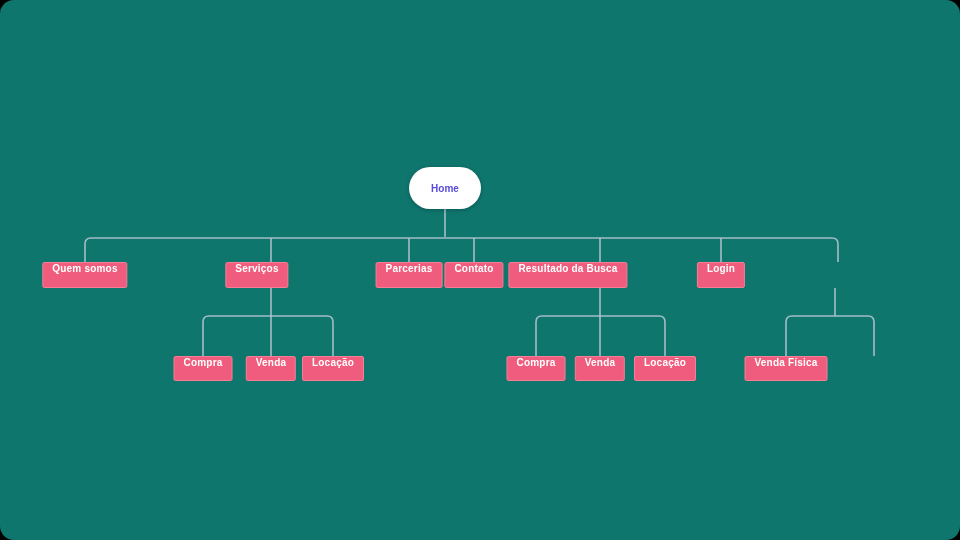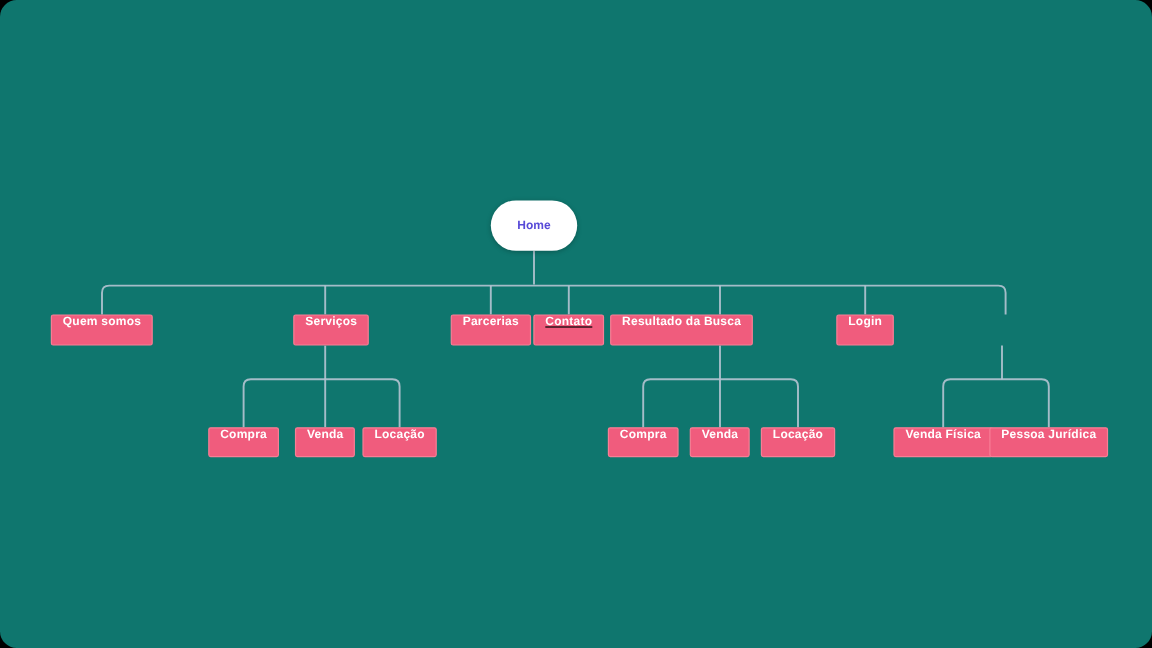--- a/index.html
+++ b/index.html
@@ -102,27 +102,27 @@
     <path d="M786 356 V322 Q786 316 792 316 H868 Q874 316 874 322 V356"></path>
   </svg>
 
   <div class="root-node" style="left:445px; top:167px;">
     <span class="node-label">Home</span>
   </div>
 
   <div class="node lvl1" style="left:85px;">
     <span class="node-label">Quem somos</span>
   </div>
-  <div class="node lvl1" style="left:276px;">
+  <div class="node lvl1" style="left:257px;">
     <span class="node-label">Serviços</span>
   </div>
   <div class="node lvl1" style="left:409px;">
     <span class="node-label">Parcerias</span>
   </div>
-  <div class="node lvl1" style="left:474px;text-decoration:underline;">
+  <div class="node lvl1" style="left:474px;">
     <span class="node-label">Contato</span>
   </div>
   <div class="node lvl1" style="left:568px;">
     <span class="node-label">Resultado da Busca</span>
   </div>
   <div class="node lvl1" style="left:721px;">
     <span class="node-label">Login</span>
   </div>
 
   <div class="node lvl2" style="left:203px;">
@@ -141,17 +141,14 @@
   <div class="node lvl2" style="left:600px;">
     <span class="node-label">Venda</span>
   </div>
   <div class="node lvl2" style="left:665px;">
     <span class="node-label">Locação</span>
   </div>
 
   <div class="node lvl2" style="left:786px;">
     <span class="node-label">Venda Física</span>
   </div>
-  <div class="node lvl2" style="left:874px;">
-    <span class="node-label">Pessoa Jurídica</span>
-  </div>
 
 </div>
 
 </body></html>

